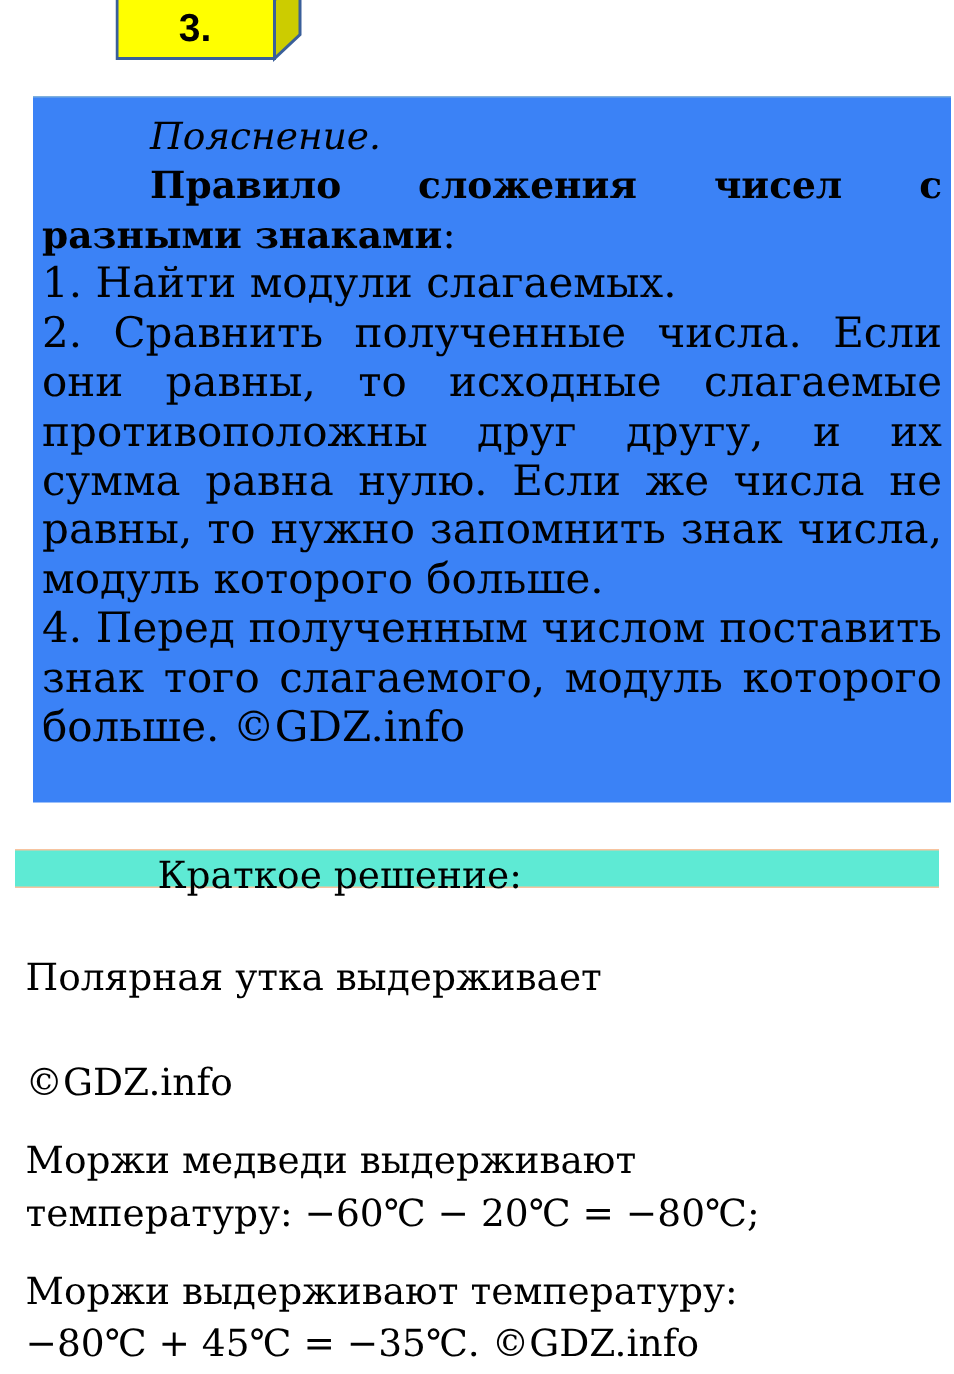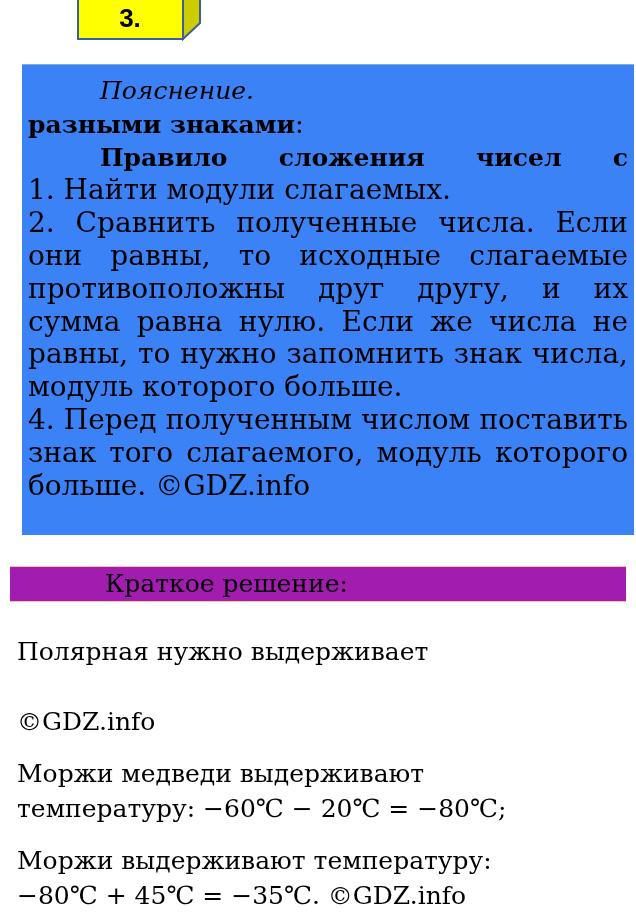--- a/index.html
+++ b/index.html
@@ -78,22 +78,22 @@
       font-size: 28px;
     }
     .explain p.j {
       text-align: justify;
     }
     .short-bar {
       position: absolute;
       left: 10px;
       top: 566px;
       width: 616px;
-      height: 36px;
-      background: #a21caf;
+      height: 26px;
+      background: #5eead4;
       border-top: 1px solid #f7c4a0;
       border-bottom: 1px solid #f7c4a0;
       box-sizing: border-box;
     }
     .short-bar span {
       position: absolute;
       left: 95px;
       top: 0;
       line-height: 34px;
       font-size: 25px;
@@ -116,34 +116,34 @@
 <div class="num-box">
   <svg width="125" height="44" viewBox="0 0 125 44">
     <polygon points="106,2 123,-14 123,25 106,41" fill="#cccc00" stroke="#3a5f9a" stroke-width="2"></polygon>
     <rect x="1" y="1" width="105" height="40" fill="#ffff00" stroke="#3a5f9a" stroke-width="2"></rect>
   </svg>
   <div class="num-label">3.</div>
 </div>
 
 <div class="explain">
   <span class="line heading-italic">Пояснение.</span>
+  <span class="line rule-title">Правило сложения чисел с</span>
   <span class="line"><b class="rule-title2">разными знаками</b><span>:</span></span>
-  <span class="line rule-title">Правило сложения чисел с</span>
   <p>1. Найти модули слагаемых.</p>
   <p class="j">2. Сравнить полученные числа. Если они равны, то исходные слагаемые противоположны друг другу, и их сумма равна нулю. Если же числа не равны, то нужно запомнить знак числа, модуль которого больше.</p>
   <p class="j">4. Перед полученным числом поставить знак того слагаемого, модуль которого больше. ©GDZ.info</p>
 </div>
 
 <div class="short-bar">
   <span>Краткое решение:</span>
 </div>
 
 <div class="solution">
   <p>
-    <span>Полярная нужно выдерживает</span><br>
+    <span>Полярная утка выдерживает</span><br>
     <br>
     <span>©GDZ.info</span>
   </p>
   <p>
     <span>Моржи медведи выдерживают</span><br>
     <span>температуру: −60℃ − 20℃ = −80℃;</span>
   </p>
   <p>
     <span>Моржи выдерживают температуру:</span><br>
     <span>−80℃ + 45℃ = −35℃. ©GDZ.info</span>

